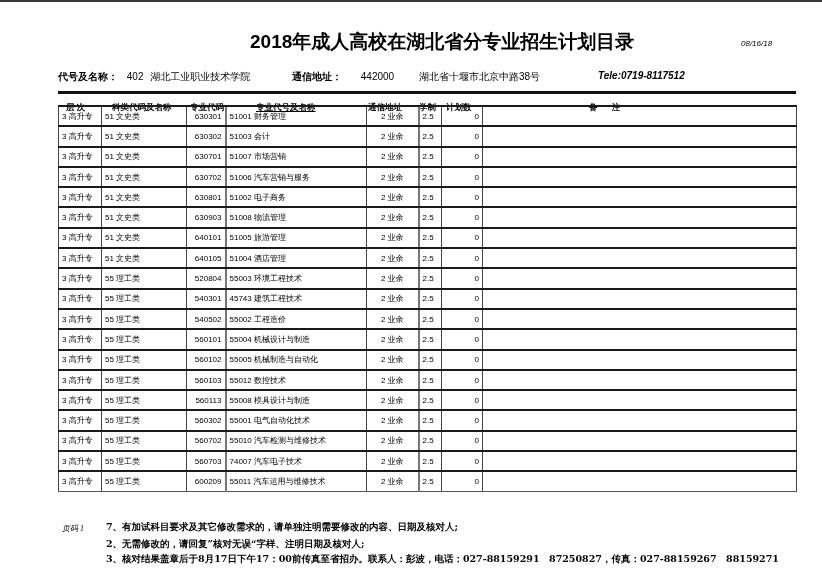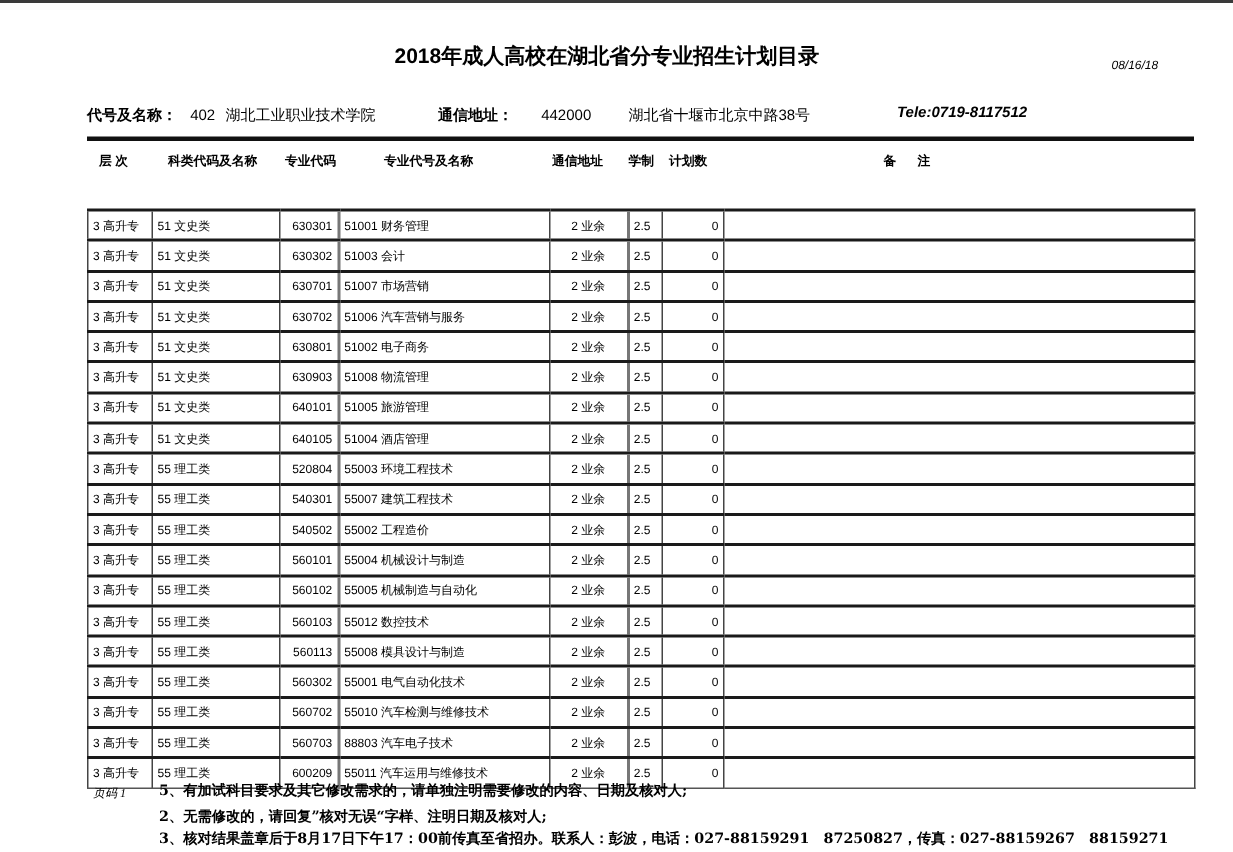--- a/index.html
+++ b/index.html
@@ -3,34 +3,34 @@
   <meta charset="utf-8">
   <style>
     html, body { margin: 0; padding: 0; }
     body {
       width: 822px; height: 568px; overflow: hidden; position: relative;
       background: #ffffff; color: #000;
       font-family: "Liberation Sans", "DejaVu Sans", sans-serif;
     }
     .topline { position: absolute; left: 0; top: 0; width: 822px; height: 2px; background: #3a3a3a; }
     .title {
-      position: absolute; left: 263px; top: 29px;
-      font-size: 14px; font-weight: bold; letter-spacing: 0px; white-space: nowrap;
+      position: absolute; left: 250px; top: 29px;
+      font-size: 19px; font-weight: bold; letter-spacing: 0px; white-space: nowrap;
     }
     .date {
       position: absolute; left: 741px; top: 39px; font-size: 8px; font-style: italic; white-space: nowrap;
     }
     .info { position: absolute; top: 70px; font-size: 10px; white-space: nowrap; }
     .info .lbl { font-weight: bold; }
     .info .val { font-family: "Liberation Sans", "DejaVu Sans", sans-serif; }
     .tele { position: absolute; left: 598px; top: 70px; font-size: 10px; font-weight: bold; font-style: italic; white-space: nowrap; }
     .rule-thick { position: absolute; left: 58px; width: 738px; height: 3px; background: #111; }
     .hdr { position: absolute; top: 102px; font-size: 8.5px; font-weight: bold; white-space: nowrap; }
     .grid {
-      position: absolute; left: 58px; top: 139px; width: 738px;
+      position: absolute; left: 58px; top: 105px; width: 738px;
       border-collapse: collapse; table-layout: fixed; padding-left: 43px;
     }
     .grid td {
       height: 18.3px; padding: 0 3px; font-size: 8px; white-space: nowrap; overflow: hidden;
       border-left: 1.5px solid #444; border-right: 1.5px solid #444;
       border-top: 2px solid #1a1a1a; border-bottom: 2px solid #1a1a1a;
       vertical-align: middle;
     }
     .grid tr:last-child td { border-bottom: 1.5px solid #555; }
     .grid td.r { text-align: right; border-radius: 10px; }
@@ -57,21 +57,21 @@
   <span class="val" style="margin-left:16px;">442000</span>
   <span class="val" style="margin-left:22px;">湖北省十堰市北京中路38号</span>
 </div>
 <div class="tele">Tele:0719-8117512</div>
 
 <div class="rule-thick" style="top:91px;"></div>
 
 <div class="hdr" style="left:66px;">层 次</div>
 <div class="hdr" style="left:112px;text-align:center;">科类代码及名称</div>
 <div class="hdr" style="left:190px;">专业代码</div>
-<div class="hdr" style="left:256px;">专业代号及名称</div>
+<div class="hdr" style="left:256px;text-decoration:underline;">专业代号及名称</div>
 <div class="hdr" style="left:368px;">通信地址</div>
 <div class="hdr" style="left:419px;">学制</div>
 <div class="hdr" style="left:446px;">计划数</div>
 <div class="hdr" style="left:589px; white-space:pre;">备      注</div>
 
 <table class="grid">
   <colgroup>
     <col style="width:43px">
       <col style="width:85px">
       <col style="width:39px">
@@ -169,21 +169,21 @@
         <td class="thick-left">55003 环境工程技术</td>
         <td class="c">2 业余</td>
         <td class="thick-left">2.5</td>
         <td class="r">0</td>
         <td></td>
       </tr>
       <tr>
         <td>3 高升专</td>
         <td>55 理工类</td>
         <td class="r">540301</td>
-        <td class="thick-left">55007 建筑工程技术</td>
+        <td class="thick-left">45743 建筑工程技术</td>
         <td class="c">2 业余</td>
         <td class="thick-left">2.5</td>
         <td class="r">0</td>
         <td></td>
       </tr>
       <tr>
         <td>3 高升专</td>
         <td>55 理工类</td>
         <td class="r">540502</td>
         <td class="thick-left">55002 工程造价</td>
@@ -249,35 +249,35 @@
         <td class="thick-left">55010 汽车检测与维修技术</td>
         <td class="c">2 业余</td>
         <td class="thick-left">2.5</td>
         <td class="r">0</td>
         <td></td>
       </tr>
       <tr>
         <td>3 高升专</td>
         <td>55 理工类</td>
         <td class="r">560703</td>
-        <td class="thick-left">88803 汽车电子技术</td>
+        <td class="thick-left">74007 汽车电子技术</td>
         <td class="c">2 业余</td>
         <td class="thick-left">2.5</td>
         <td class="r">0</td>
         <td></td>
       </tr>
       <tr>
         <td>3 高升专</td>
         <td>55 理工类</td>
         <td class="r">600209</td>
         <td class="thick-left">55011 汽车运用与维修技术</td>
         <td class="c">2 业余</td>
         <td class="thick-left">2.5</td>
         <td class="r">0</td>
         <td></td>
       </tr>
     </tbody>
 </table>
 
 <div class="pagelbl">页码 1</div>
-<div class="note" style="left:106px; top:521px;">5、有加试科目要求及其它修改需求的，请单独注明需要修改的内容、日期及核对人;</div>
+<div class="note" style="left:106px; top:521px;">7、有加试科目要求及其它修改需求的，请单独注明需要修改的内容、日期及核对人;</div>
 <div class="note" style="left:106px; top:538px;">2、无需修改的，请回复”核对无误“字样、注明日期及核对人;</div>
 <div class="note" style="left:106px; top:553px;">3、核对结果盖章后于8月17日下午17：00前传真至省招办。联系人：彭波，电话：027-88159291　87250827，传真：027-88159267　88159271</div>
 
 </body></html>

